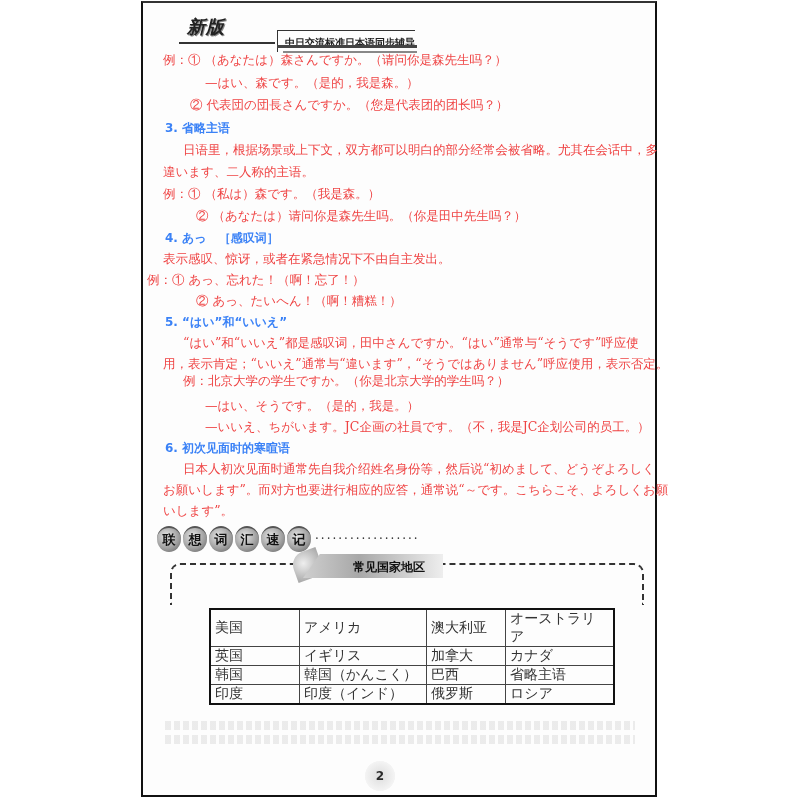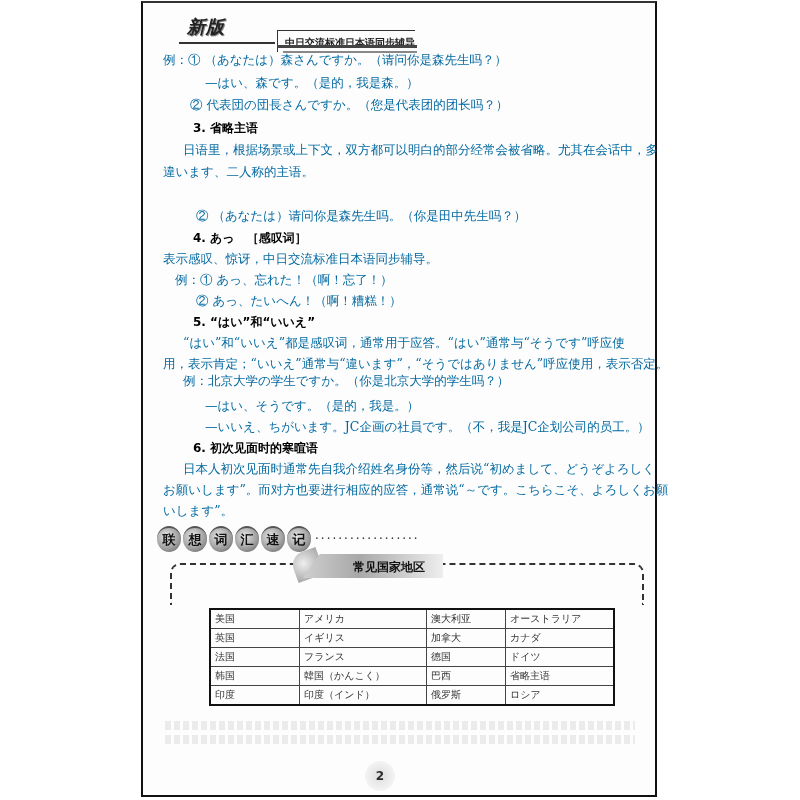--- a/index.html
+++ b/index.html
@@ -11,22 +11,22 @@
   .hdr-brand { position:absolute; left:8px; top:0; font-weight:bold; font-style:italic;
                font-size:18px; letter-spacing:1px; color:#222; text-shadow:1px 1px 0 #888; }
   .hdr-line { position:absolute; left:0; top:27px; width:96px; height:2px; background:#333; }
   .hdr-box { position:absolute; left:98px; top:8px; width:138px; height:22px;
              border-left:1.5px solid #333; border-top:1.5px solid #333; box-sizing:border-box;
              font-family:"DejaVu Sans","Liberation Sans",sans-serif; font-size:10px; font-weight:bold;
              padding:5px 0 0 7px; color:#222;margin-top:7px; }
   .hdr-under { position:absolute; left:98px; top:30px; width:140px; height:3px; background:#444; }
   .hdr-under2 { position:absolute; left:104px; top:36px; width:134px; height:1.5px; background:#888; }
 
-  .ln { position:absolute; font-size:12.5px; white-space:nowrap; color:#0369a1; line-height:16px; }
-  .h { font-weight:bold; font-family:"DejaVu Sans","Liberation Sans",sans-serif; font-size:12px; color:#000000;margin-left:28px; }
+  .ln { position:absolute; font-size:12.5px; white-space:nowrap; color:#ef4444; line-height:16px; }
+  .h { font-weight:bold; font-family:"DejaVu Sans","Liberation Sans",sans-serif; font-size:12px; color:#3b82f6; }
 
   .vocab-title { position:absolute; left:14px; top:521px; height:30px; display:flex; align-items:center; }
   .bubble { width:24px; height:24px; border-radius:50%; margin-right:2px;
             background:radial-gradient(circle at 40% 35%, #e8e8e8 0%, #9a9a9a 60%, #555 100%);
             border-top:2px solid #555;
             display:flex; align-items:center; justify-content:center;
             font-weight:bold; font-size:13px; color:#111; }
   .dots { margin-left:2px; font-size:12px; letter-spacing:2px; color:#333; }
 
   .dash-box { position:absolute; left:27px; top:560px; width:470px; height:40px;
@@ -34,21 +34,21 @@
               border-radius:10px 10px 0 0; }
   .sub-title { position:absolute; left:160px; top:551px; width:140px; height:24px;
                background:linear-gradient(90deg,#cfcfcf 0%,#a8a8a8 40%,#eee 100%);
                clip-path:polygon(12% 0,100% 0,100% 100%,0 100%);
                font-weight:bold; font-size:12px; color:#111; padding:5px 0 0 50px; box-sizing:border-box;
                font-family:Liberation Mono, monospace; }
   .leaf { position:absolute; left:150px; top:548px; width:28px; height:28px;
           background:radial-gradient(circle at 40% 40%,#eee,#999); border-radius:50% 0 50% 0; transform:rotate(-20deg); }
 
   table.vt { position:absolute; left:66px; top:605px; width:406px; border-collapse:collapse;
-             border:2px solid #111; font-size:10px; }
+             border:2px solid #111; font-size:14px; }
   table.vt td { border:1px solid #444; height:18px; padding:0 4px; color:#333; }
   table.vt td:nth-child(1){ width:80px; }
   table.vt td:nth-child(2){ width:118px;margin-left:29px; }
   table.vt td:nth-child(3){ width:70px;margin-left:19px; }
 
   .ghost { position:absolute; left:22px; width:470px; height:9px; background:repeating-linear-gradient(90deg,#e4e4e4 0 6px,transparent 6px 9px); opacity:.7; }
   .page-no { position:absolute; left:222px; top:758px; width:30px; height:30px;
              display:flex; align-items:center; justify-content:center;
              background:radial-gradient(circle,#ddd 0%,#f4f4f4 70%,transparent 72%);
              font-weight:bold; font-size:12px; font-family:"DejaVu Sans","Liberation Sans",sans-serif; }
@@ -66,29 +66,30 @@
     <div class="hdr-under2"></div>
   </div>
 
   <div class="ln" style="left:20px;top:49px">例：① （あなたは）森さんですか。（请问你是森先生吗？）</div>
   <div class="ln" style="left:62px;top:72px">—はい、森です。（是的，我是森。）</div>
   <div class="ln" style="left:47px;top:94px">② 代表団の団長さんですか。（您是代表团的团长吗？）</div>
 
   <div class="ln h" style="left:22px;top:117px">3. 省略主语</div>
   <div class="ln" style="left:40px;top:139px">日语里，根据场景或上下文，双方都可以明白的部分经常会被省略。尤其在会话中，多</div>
   <div class="ln" style="left:20px;top:161px">違います、二人称的主语。</div>
+  <div class="ln" style="left:20px;top:183px">例：① （私は）森です。（我是森。）</div>
   <div class="ln" style="left:53px;top:205px">② （あなたは）请问你是森先生吗。（你是田中先生吗？）</div>
 
   <div class="ln h" style="left:22px;top:227px">4. あっ　［感叹词］</div>
-  <div class="ln" style="left:20px;top:248px">表示感叹、惊讶，中日交流标准日本语同步辅导。</div>
-  <div class="ln" style="left:32px;top:269px">例：① あっ、忘れた！（啊！忘了！）</div>
+  <div class="ln" style="left:20px;top:248px">表示感叹、惊讶，或者在紧急情况下不由自主发出。</div>
+  <div class="ln" style="left:4px;top:269px">例：① あっ、忘れた！（啊！忘了！）</div>
   <div class="ln" style="left:53px;top:290px">② あっ、たいへん！（啊！糟糕！）</div>
 
   <div class="ln h" style="left:22px;top:311px">5. “はい”和“いいえ”</div>
-  <div class="ln" style="left:40px;top:332px">“はい”和“いいえ”都是感叹词，通常用于应答。“はい”通常与“そうです”呼应使</div>
+  <div class="ln" style="left:40px;top:332px">“はい”和“いいえ”都是感叹词，田中さんですか。“はい”通常与“そうです”呼应使</div>
   <div class="ln" style="left:20px;top:353px">用，表示肯定；“いいえ”通常与“違います”，“そうではありません”呼应使用，表示否定。</div>
   <div class="ln" style="left:40px;top:370px">例：北京大学の学生ですか。（你是北京大学的学生吗？）</div>
   <div class="ln" style="left:62px;top:395px">—はい、そうです。（是的，我是。）</div>
   <div class="ln" style="left:62px;top:416px">—いいえ、ちがいます。JC企画の社員です。（不，我是JC企划公司的员工。）</div>
 
   <div class="ln h" style="left:22px;top:437px">6. 初次见面时的寒暄语</div>
   <div class="ln" style="left:40px;top:458px">日本人初次见面时通常先自我介绍姓名身份等，然后说“初めまして、どうぞよろしく</div>
   <div class="ln" style="left:20px;top:479px">お願いします”。而对方也要进行相应的应答，通常说“～です。こちらこそ、よろしくお願</div>
   <div class="ln" style="left:20px;top:500px">いします”。</div>
 
@@ -114,26 +115,20 @@
         <td>澳大利亚</td>
         <td>オーストラリア</td>
       </tr>
       <tr>
         <td>英国</td>
         <td>イギリス</td>
         <td>加拿大</td>
         <td>カナダ</td>
       </tr>
       <tr>
-        <td>法国</td>
-        <td>フランス</td>
-        <td>德国</td>
-        <td>ドイツ</td>
-      </tr>
-      <tr>
         <td>韩国</td>
         <td>韓国（かんこく）</td>
         <td>巴西</td>
         <td>省略主语</td>
       </tr>
       <tr>
         <td>印度</td>
         <td>印度（インド）</td>
         <td>俄罗斯</td>
         <td>ロシア</td>

